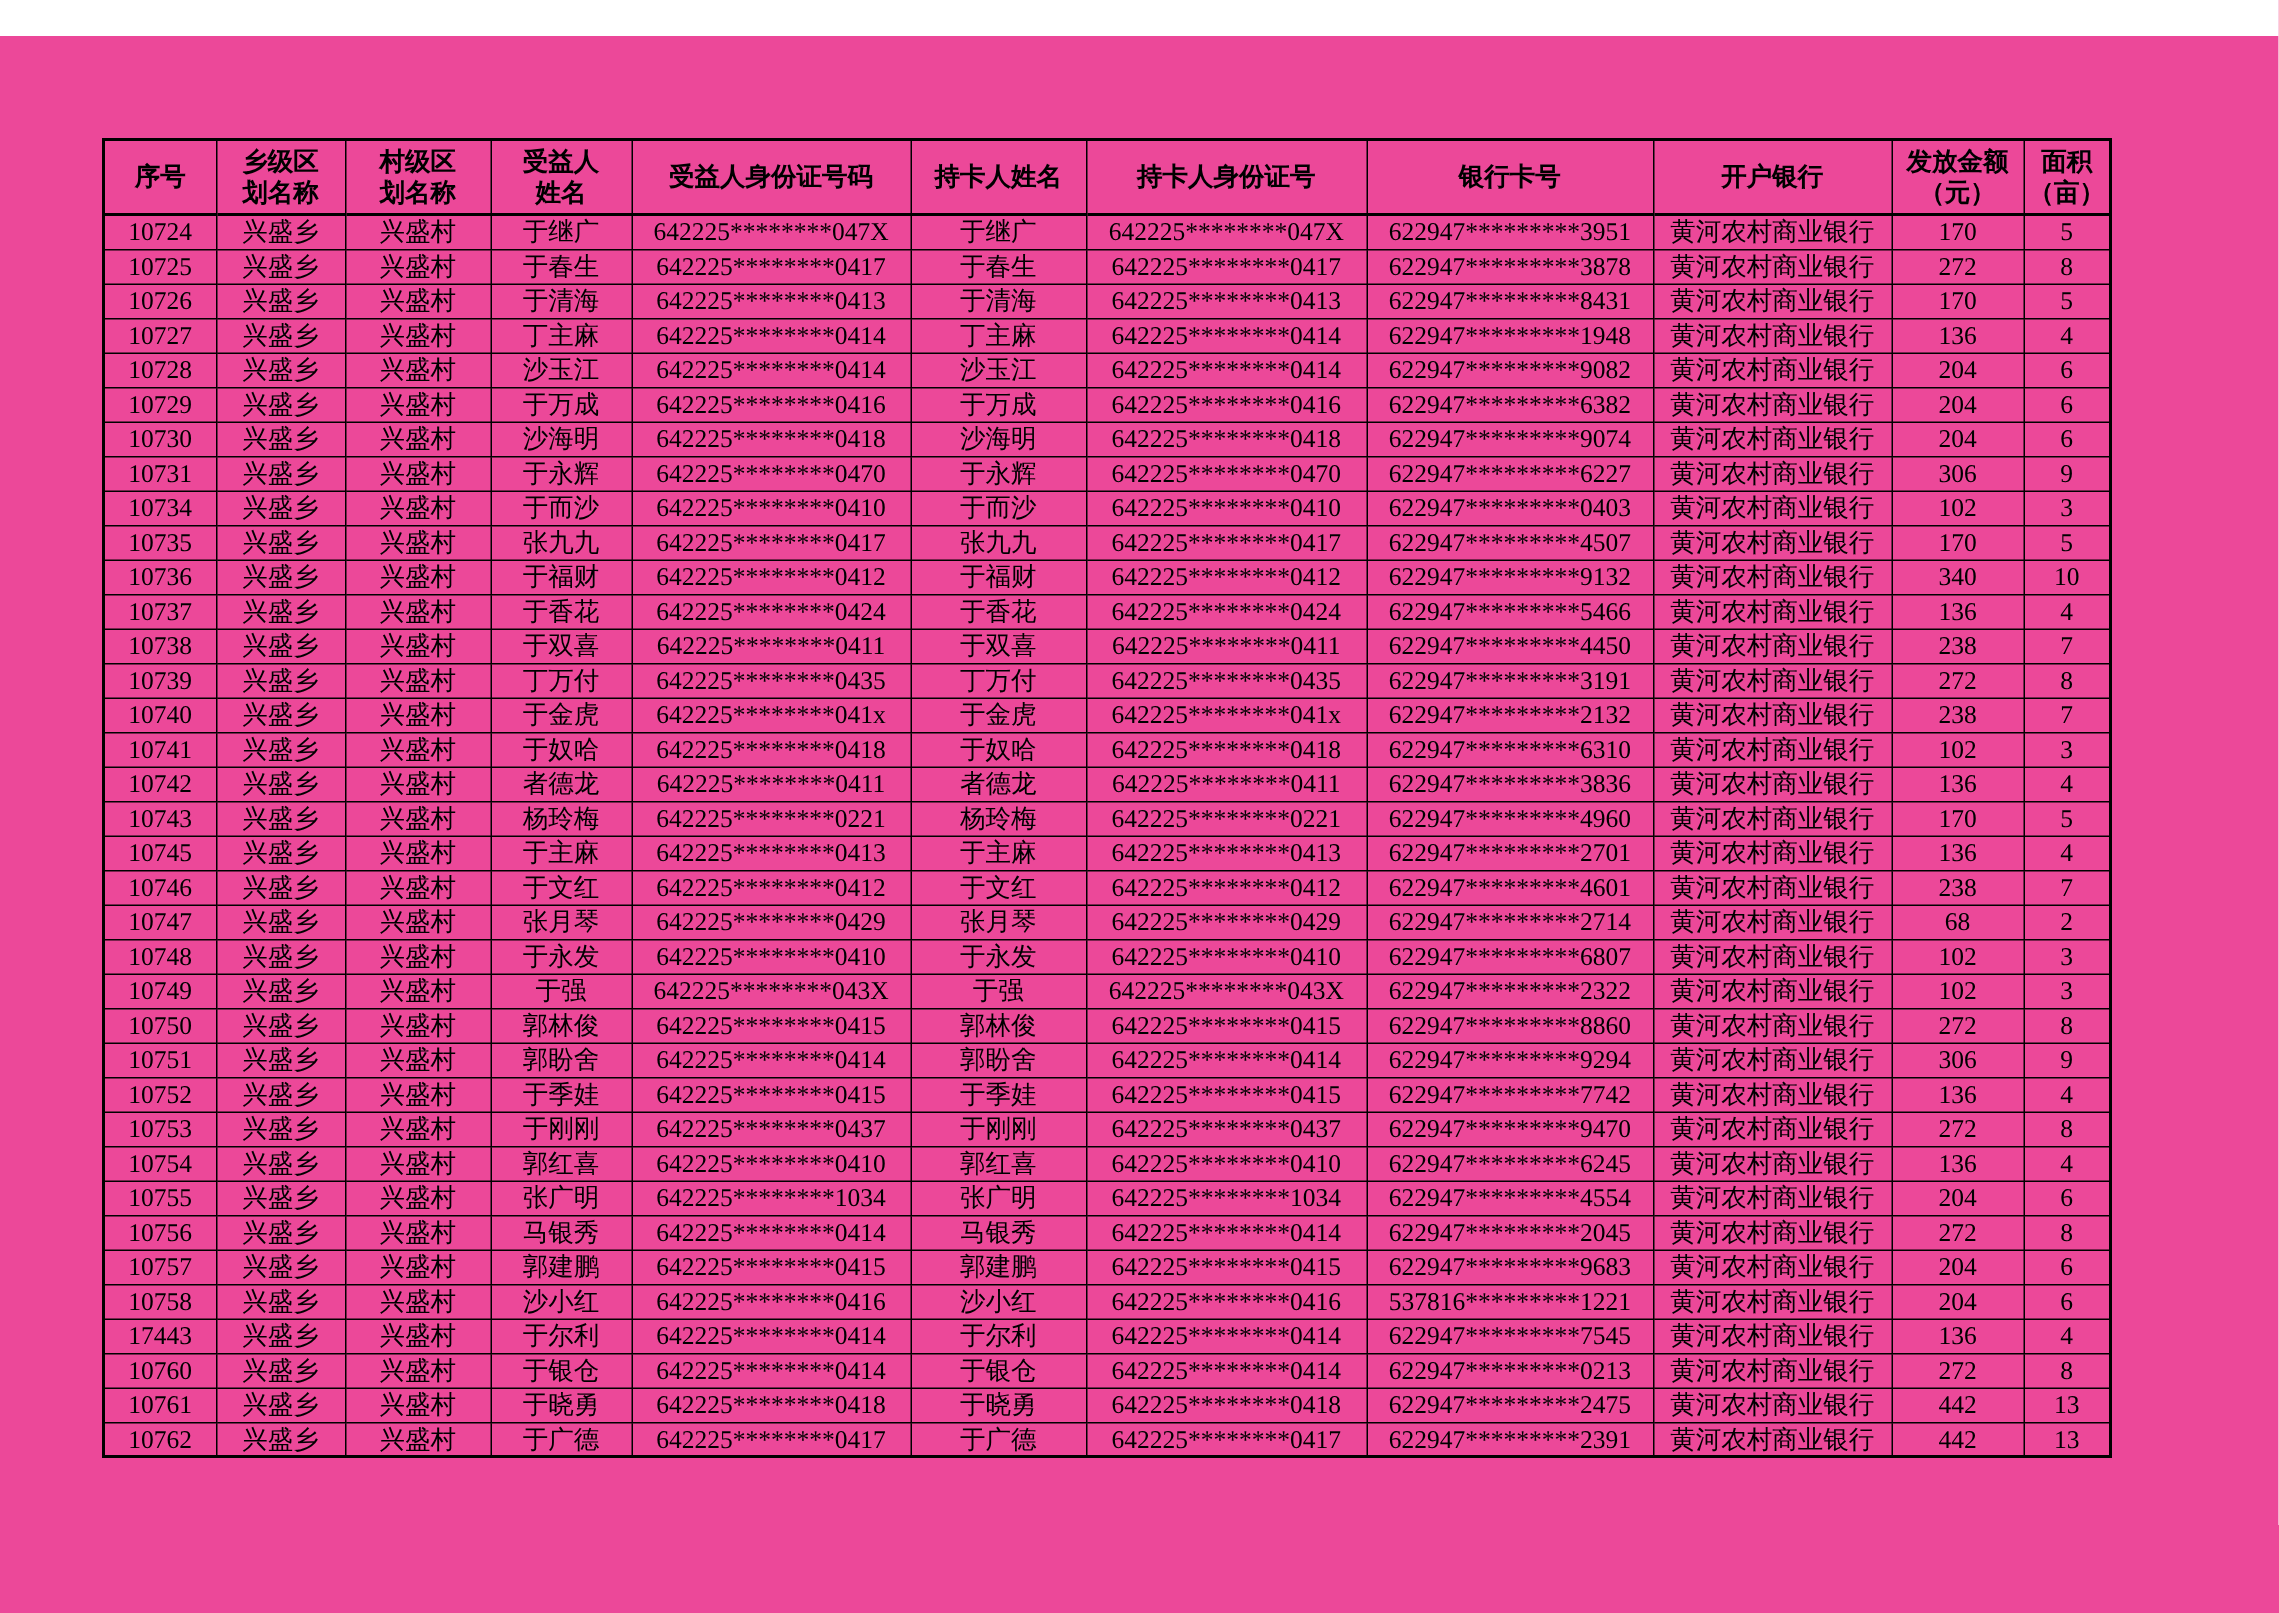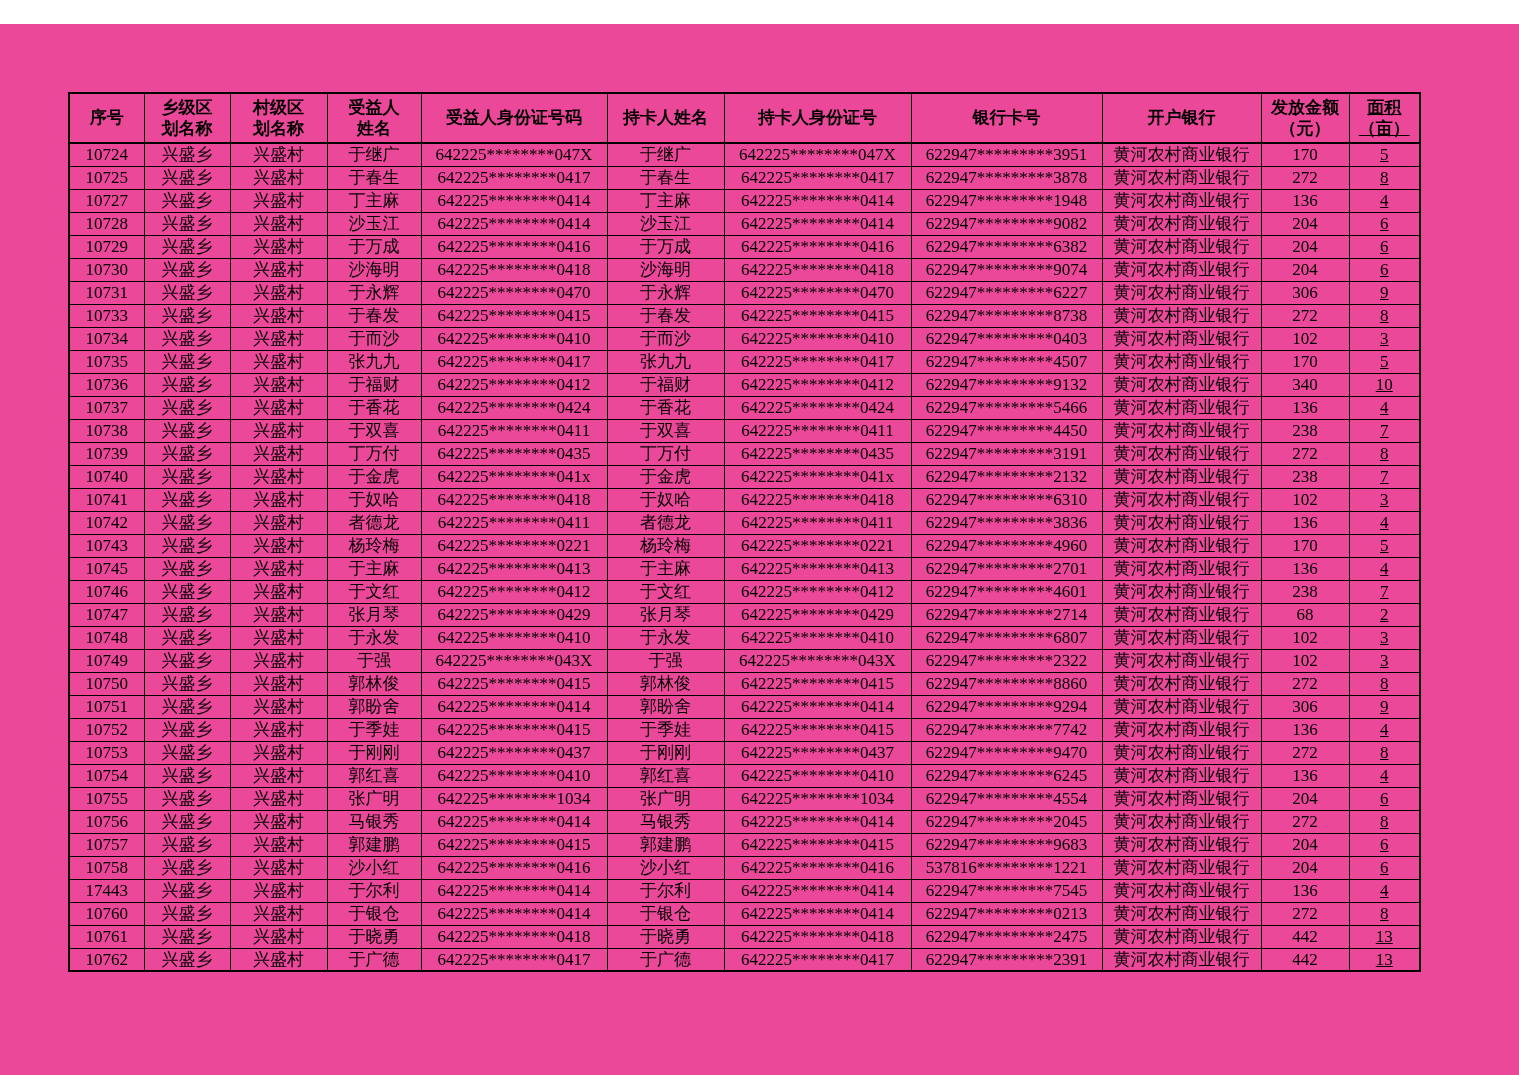--- a/index.html
+++ b/index.html
@@ -53,21 +53,21 @@
   .c0  { width: 75px;  }
   .c1  { width: 86px;  }
   .c2  { width: 97px;  }
   .c3  { width: 94px;  }
   .c4  { width: 186px; }
   .c5  { width: 117px; }
   .c6  { width: 187px; }
   .c7  { width: 191px; }
   .c8  { width: 159px; }
   .c9  { width: 88px;  }
-  .c10 { width: 71px; text-decoration: underline;  }
+  .c10 { width: 58px;  }
 </style>
 </head>
 <body>
 
 <div class="page">
   <table class="subsidy">
     <thead>
       <tr>
           <th class="c0">序号</th>
           <th class="c1">乡级区
@@ -108,20 +108,33 @@
           <td class="c3">于春生</td>
           <td class="c4">642225********0417</td>
           <td class="c5">于春生</td>
           <td class="c6">642225********0417</td>
           <td class="c7">622947*********3878</td>
           <td class="c8">黄河农村商业银行</td>
           <td class="c9">272</td>
           <td class="c10">8</td>
         </tr>
         <tr>
+          <td class="c0">10726</td>
+          <td class="c1">兴盛乡</td>
+          <td class="c2">兴盛村</td>
+          <td class="c3">于清海</td>
+          <td class="c4">642225********0413</td>
+          <td class="c5">于清海</td>
+          <td class="c6">642225********0413</td>
+          <td class="c7">622947*********8431</td>
+          <td class="c8">黄河农村商业银行</td>
+          <td class="c9">170</td>
+          <td class="c10">5</td>
+        </tr>
+        <tr>
           <td class="c0">10727</td>
           <td class="c1">兴盛乡</td>
           <td class="c2">兴盛村</td>
           <td class="c3">丁主麻</td>
           <td class="c4">642225********0414</td>
           <td class="c5">丁主麻</td>
           <td class="c6">642225********0414</td>
           <td class="c7">622947*********1948</td>
           <td class="c8">黄河农村商业银行</td>
           <td class="c9">136</td>
@@ -173,33 +186,20 @@
           <td class="c3">于永辉</td>
           <td class="c4">642225********0470</td>
           <td class="c5">于永辉</td>
           <td class="c6">642225********0470</td>
           <td class="c7">622947*********6227</td>
           <td class="c8">黄河农村商业银行</td>
           <td class="c9">306</td>
           <td class="c10">9</td>
         </tr>
         <tr>
-          <td class="c0">10733</td>
-          <td class="c1">兴盛乡</td>
-          <td class="c2">兴盛村</td>
-          <td class="c3">于春发</td>
-          <td class="c4">642225********0415</td>
-          <td class="c5">于春发</td>
-          <td class="c6">642225********0415</td>
-          <td class="c7">622947*********8738</td>
-          <td class="c8">黄河农村商业银行</td>
-          <td class="c9">272</td>
-          <td class="c10">8</td>
-        </tr>
-        <tr>
           <td class="c0">10734</td>
           <td class="c1">兴盛乡</td>
           <td class="c2">兴盛村</td>
           <td class="c3">于而沙</td>
           <td class="c4">642225********0410</td>
           <td class="c5">于而沙</td>
           <td class="c6">642225********0410</td>
           <td class="c7">622947*********0403</td>
           <td class="c8">黄河农村商业银行</td>
           <td class="c9">102</td>

